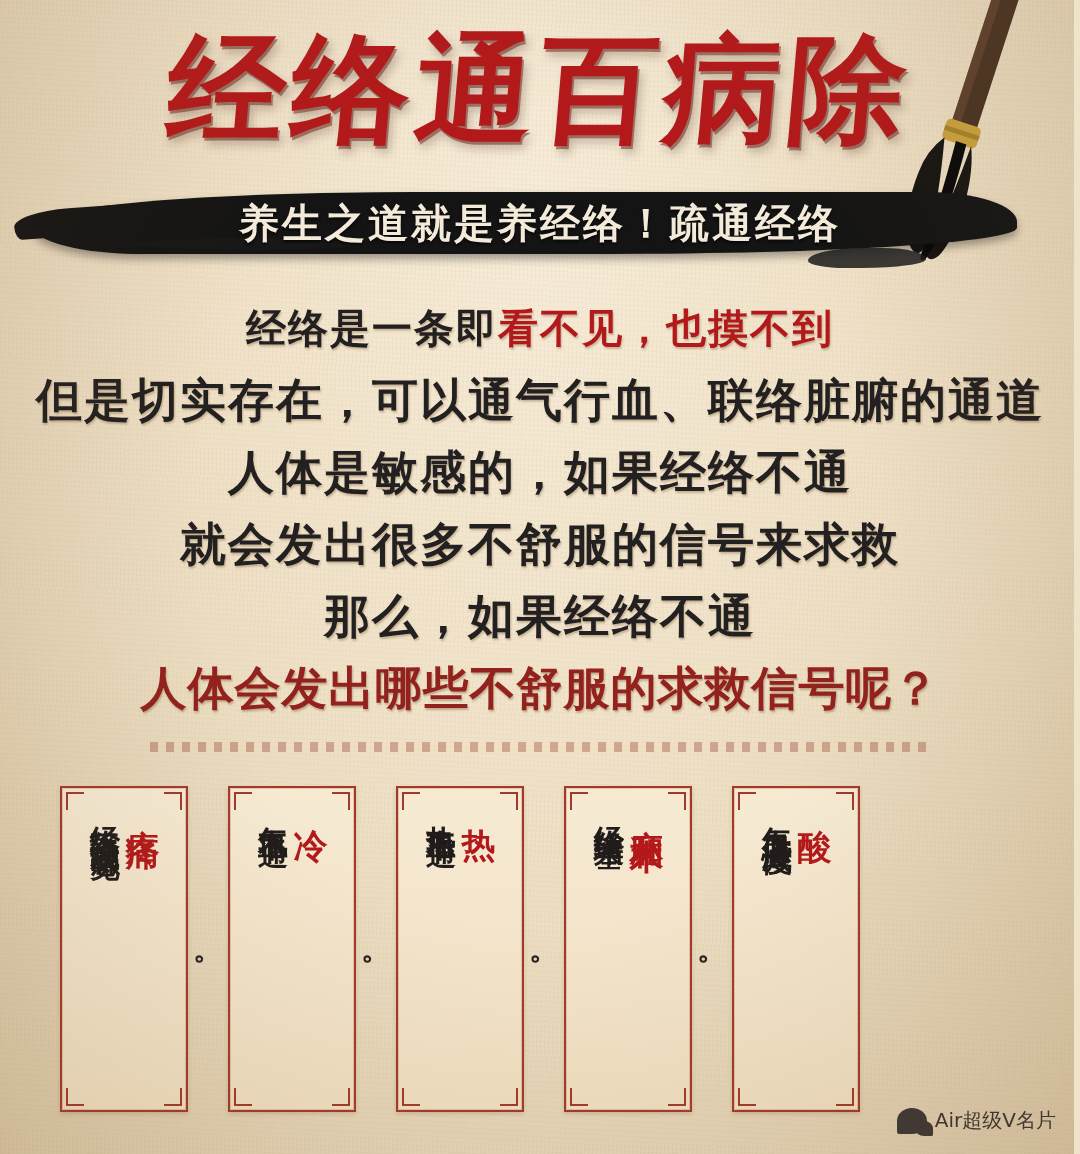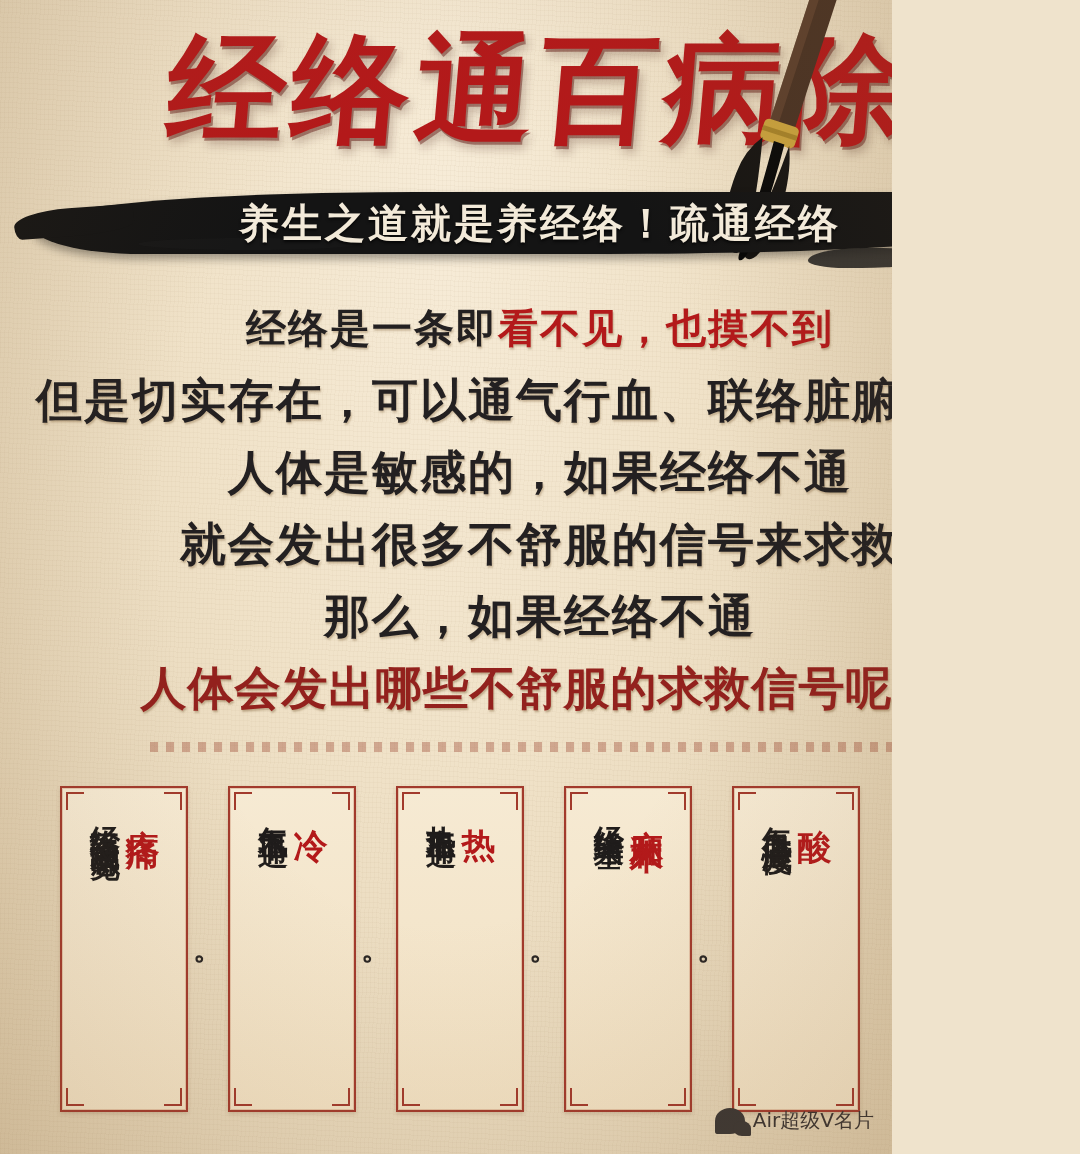--- a/index.html
+++ b/index.html
@@ -9,21 +9,21 @@
   body {
     width: 1080px;
     height: 1154px;
     overflow: hidden;
     font-family: "DejaVu Serif", "Liberation Serif", serif;
     background: #efe3cc;
   }
 
   #poster {
     position: relative;
-    width: 892px;
+    width: 1074px;
     height: 1154px;
     background:
       radial-gradient(ellipse at 50% 18%, #f7ecd8 0%, #f0e2c8 42%, #e7d7ba 72%, #ddcaa9 100%);
     overflow: hidden;
   }
   
   #poster::before {
     content: "";
     position: absolute;
     inset: 0;

